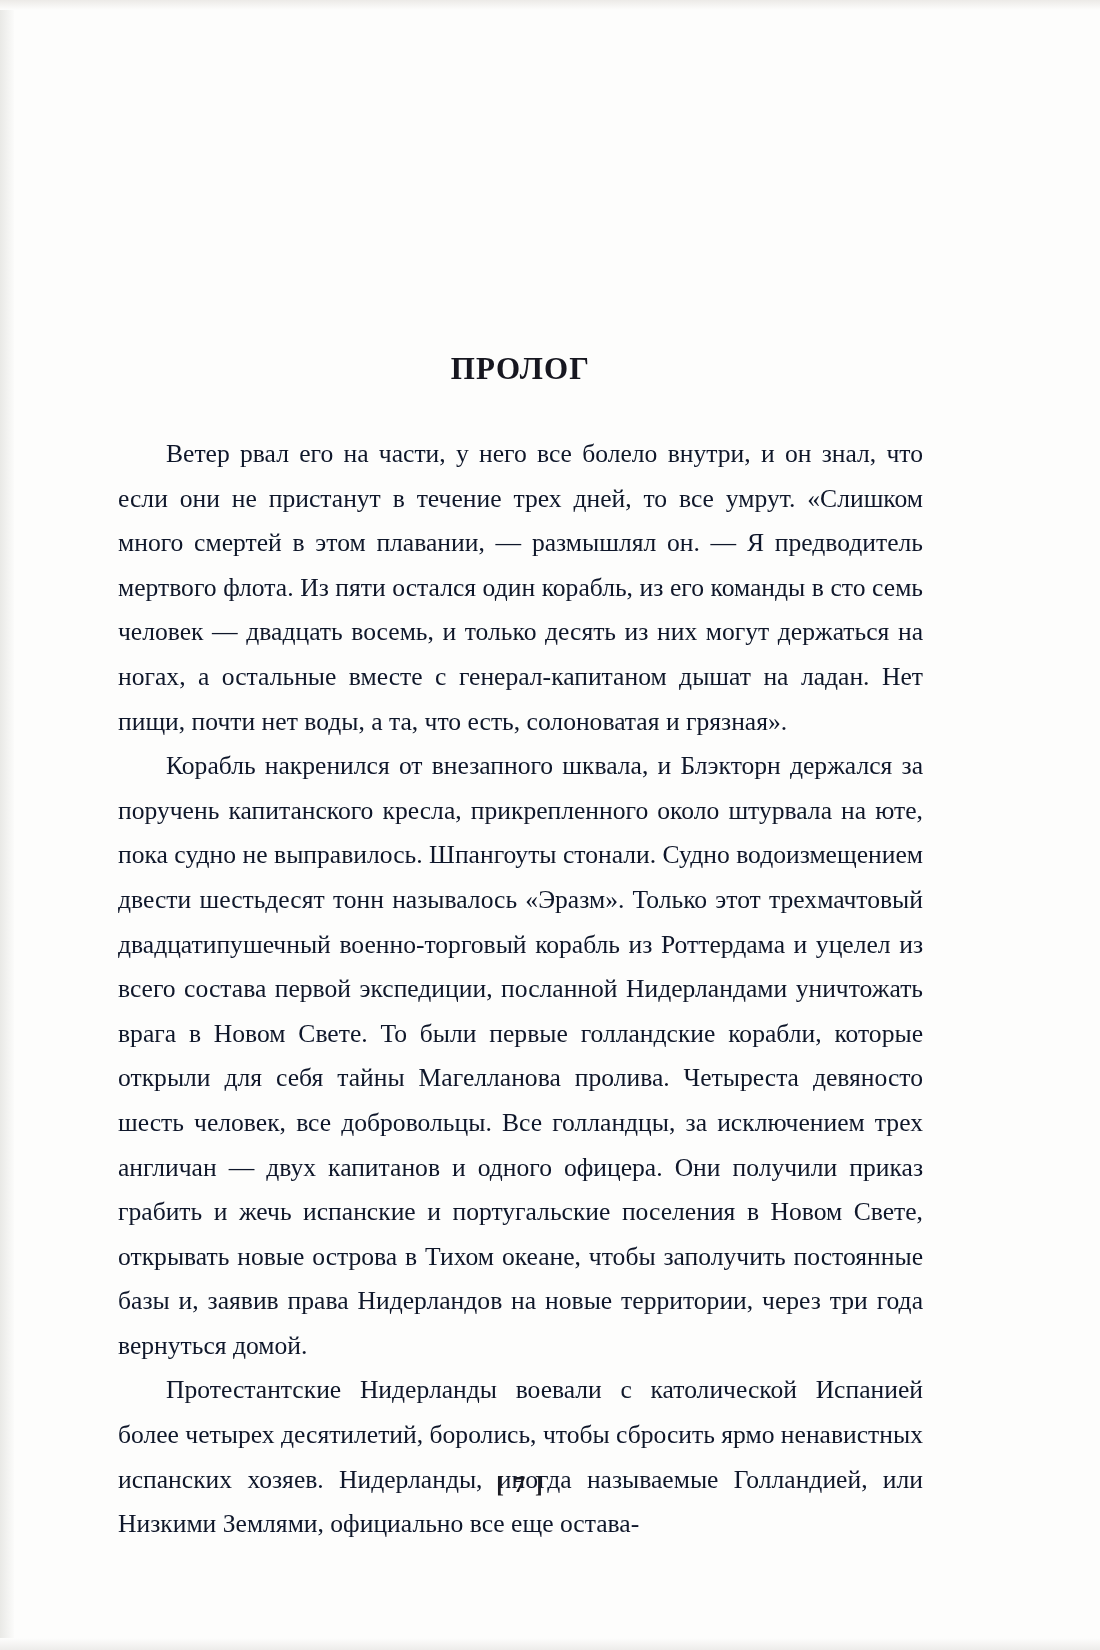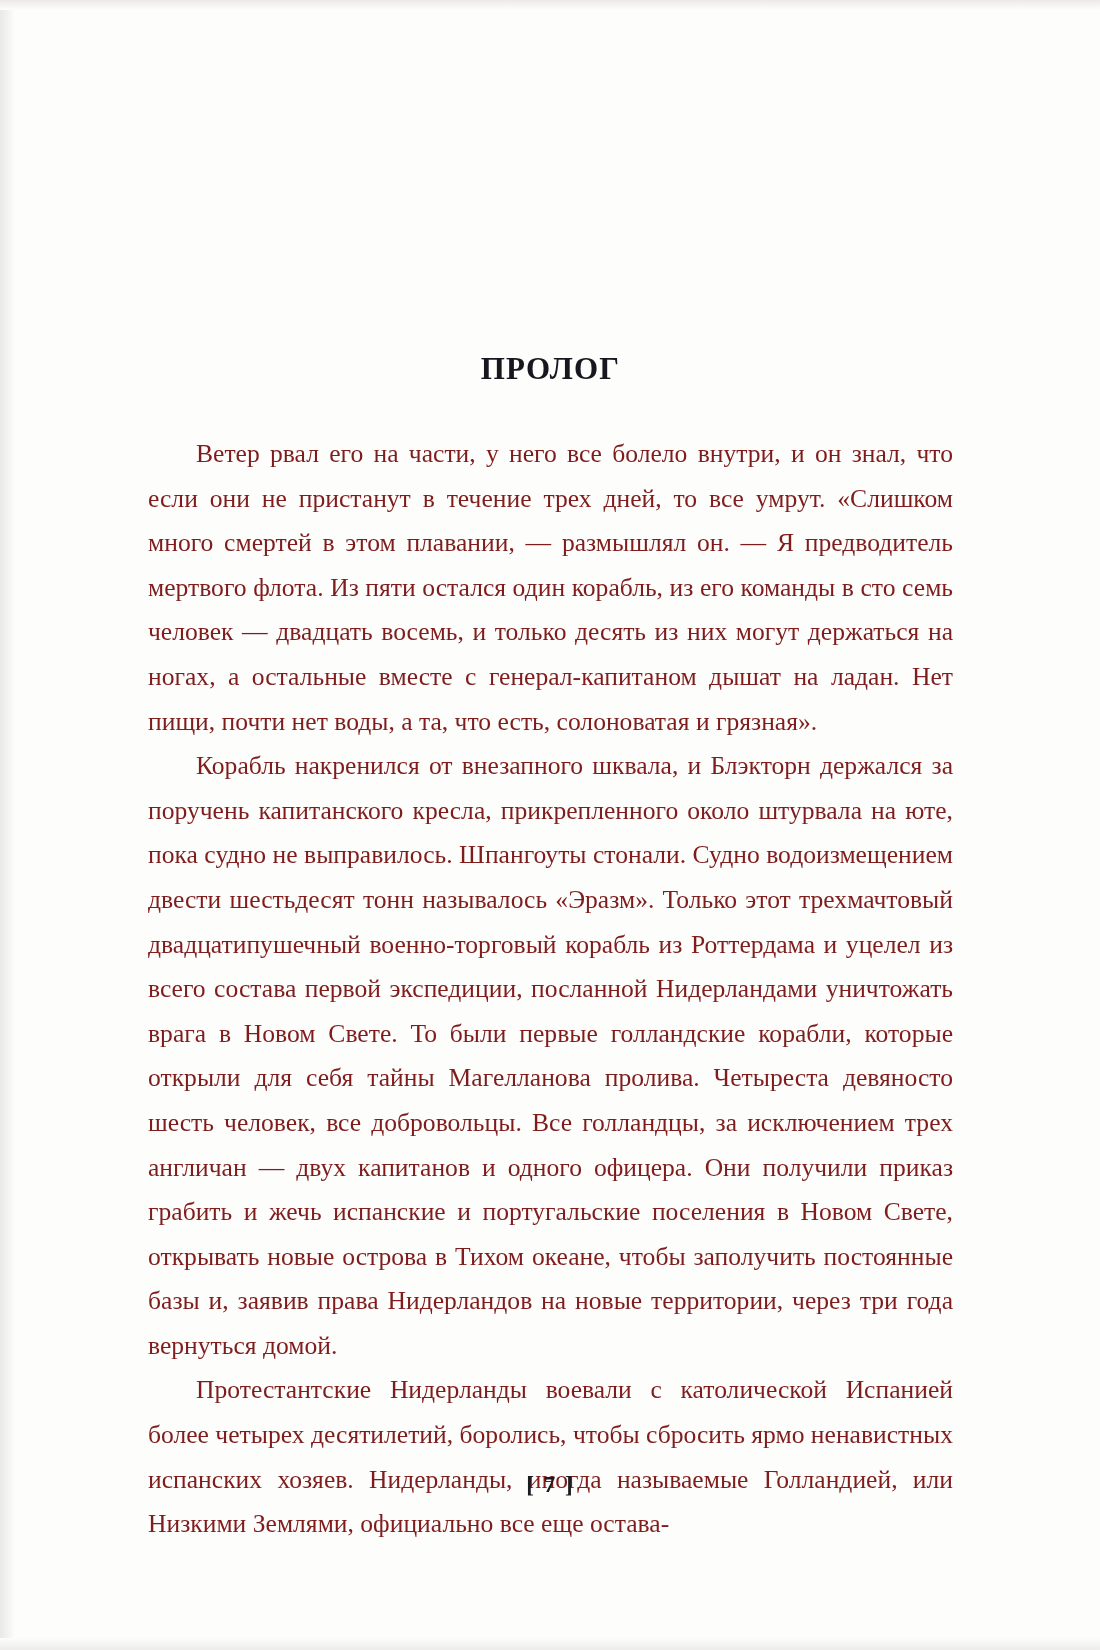--- a/index.html
+++ b/index.html
@@ -37,21 +37,20 @@
     width: 100%; height: 12px;
     background: linear-gradient(to top, #edecea 0%, #fdfdfc 100%);
     pointer-events: none;
   }
   .content {
     position: absolute;
     left: 118px;
     top: 0;
     width: 805px;
     height: 100%;
-    margin-left: 30px;
   }
   .chapter-title {
     position: absolute;
     top: 330px;
     left: 0;
     width: 805px;
     text-align: center;
     font-size: 31px;
     font-weight: bold;
     letter-spacing: 1.2px;
@@ -64,21 +63,21 @@
     width: 805px;
   }
   p.para {
     margin: 0;
     text-align: justify;
     text-justify: inter-word;
     font-size: 25.6px;
     line-height: 44.6px;
     text-indent: 48px;
     hyphens: manual;
-    color: #7f1d1d;
+    color: #0f172a;
   }
   p.para:first-child {
     text-indent: 48px;
   }
   .folio {
     position: absolute;
     top: 1472px;
     left: 0;
     width: 805px;
     text-align: center;

